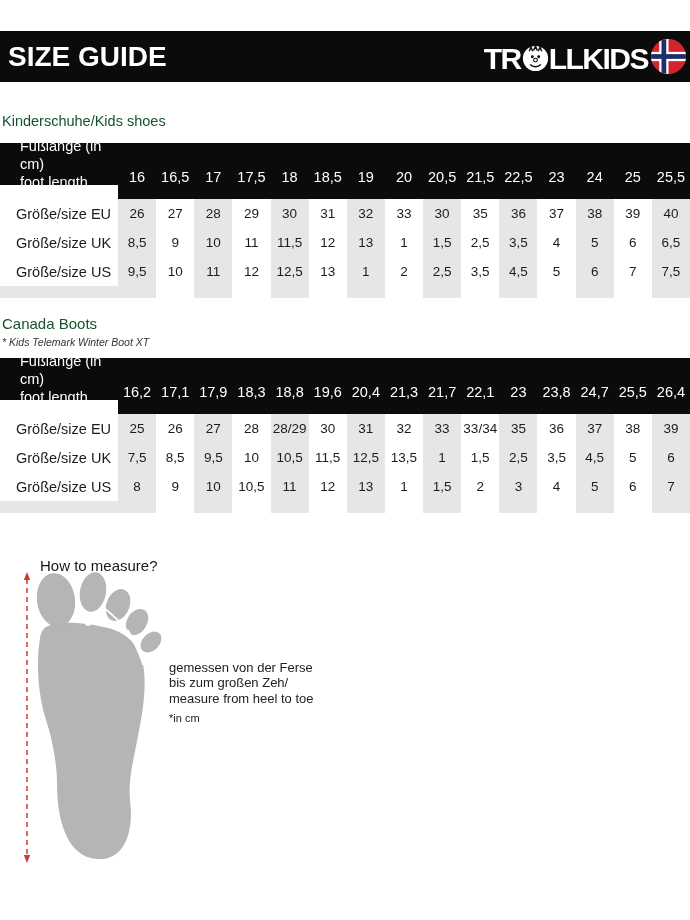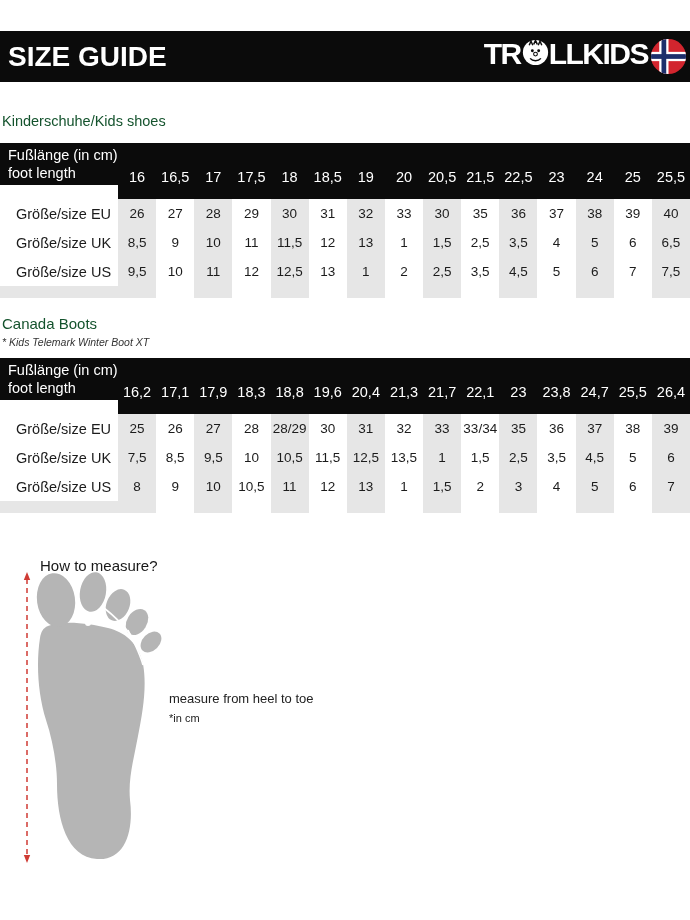--- a/index.html
+++ b/index.html
@@ -3,38 +3,38 @@
 <meta charset="utf-8">
 <style>
   html,body{margin:0;padding:0;background:#fff;}
   .page{position:relative;width:690px;height:920px;background:#ffffff;overflow:hidden;
         font-family:"Liberation Sans", sans-serif;color:#1a1a1a;}
 
   
   .topbar{position:absolute;left:0;top:31px;width:690px;height:51px;background:#0b0b0b;
           display:flex;align-items:center;justify-content:space-between;}
   .sizeguide{margin-left:8px;color:#fff;font-size:28px;font-weight:bold;letter-spacing:0px;}
-  .brand{display:flex;align-items:flex-start;margin-right:4px;}
+  .brand{display:flex;align-items:flex-end;margin-right:4px;}
   .brand .word{color:#fff;font-size:30px;font-weight:bold;letter-spacing:-1.5px;line-height:1;}
   .brand svg{display:block;}
   .troll-o{margin:0 0px 2px 1px;}
   .flag{margin-left:3px;}
 
   
   .sec-title{position:absolute;left:2px;font-size:14.5px;color:#14532d;}
   .sec-sub{position:absolute;left:2px;font-size:10.5px;color:#333;}
 
   
   .size-table{position:absolute;left:0;width:690px;display:grid;
               grid-template-columns:118px repeat(15,1fr);}
   .cell{display:flex;align-items:center;justify-content:center;color:#1c1c1c;}
   .cell.head{background:#0b0b0b;color:#fff;height:42px;}
   .cell.head.num{align-items:flex-end;padding-bottom:14px;font-size:14.5px;}
   .cell.head.lbl{flex-direction:column;align-items:flex-start;justify-content:center;
-                 padding-left:8px;font-size:14.5px;line-height:18px;}
+                 padding-left:20px;font-size:14.5px;line-height:18px;}
   .cell.data{height:29px;font-size:13.5px;}
   .cell.data.lbl{justify-content:flex-start;padding-left:8px;font-size:14.5px;background:#fff;margin-left:8px;}
   .cell.strip{height:12px;}
   .stripe{background:#e6e6e6;}
 
   .table1{top:143px;}
   .table2{top:358px;}
 
   
   .measure-h1{position:absolute;left:1px;top:528px;font-size:26px;color:#181818;}
@@ -285,16 +285,20 @@
       </g>
 
       <g stroke="#ffffff" fill="none" stroke-width="1.6">
         <path d="M88,40 C106,54 121,72 129,94"></path>
         <path d="M112,62 C118,74 124,86 127,97"></path>
       </g>
       <circle cx="72" cy="55" r="3" fill="#ffffff"></circle>
     </svg>
   </div>
 
+  <div class="note note-de">
+    <div>gemessen von der Ferse</div>
+    <div>bis zum großen Zeh/</div>
+  </div>
   <div class="note note-en">measure from heel to toe</div>
   <div class="note note-cm">*in cm</div>
 
 </div>
 
 </body></html>

